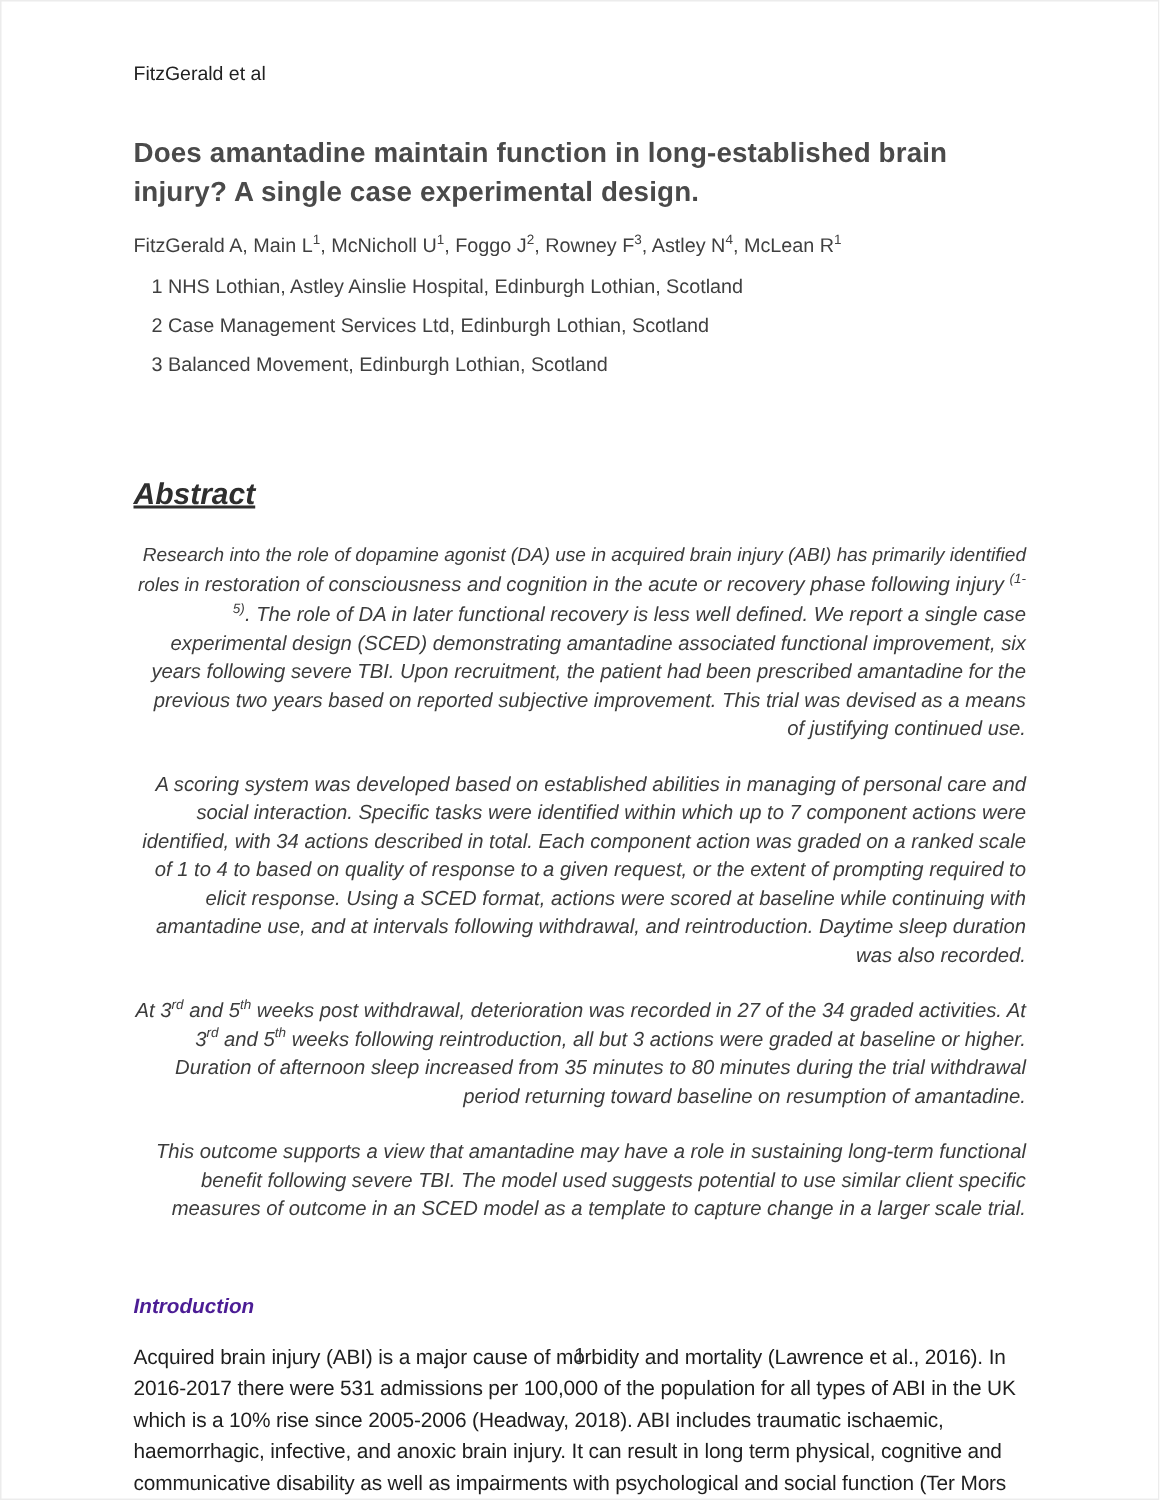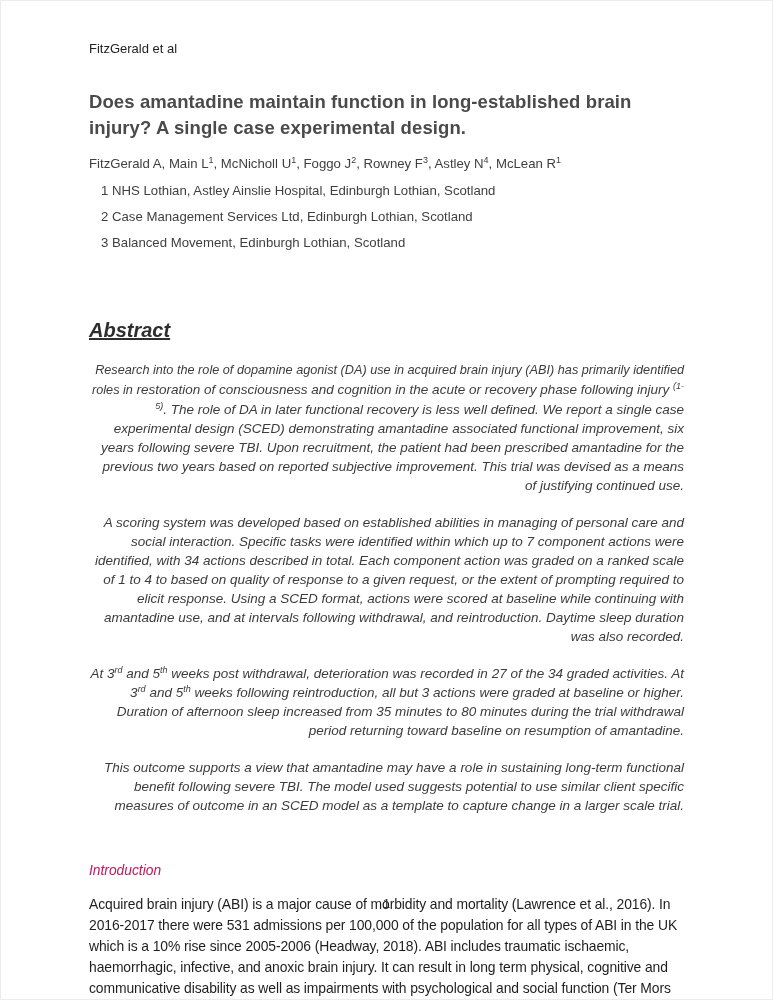--- a/index.html
+++ b/index.html
@@ -62,22 +62,22 @@
     line-height:19px;
     text-align:right;
   }
   .abstract-para sup{font-size:9px;line-height:0;font-style:italic;}
   .seg-small{font-size:12.7px;}
   
   .intro-heading{
     margin:48px 0 0 0;
     font-size:13.8px;
     font-style:italic;
-    font-weight:normal;
-    color:#be185d;
+    font-weight:bold;
+    color:#4c1d95;
   }
   .intro-para{
     margin:16px 0 0 0;
     font-size:13.9px;
     color:#1e1e1e;
     line-height:21px;
     letter-spacing:-0.1px;
   }
   .page-number{
     position:absolute;

